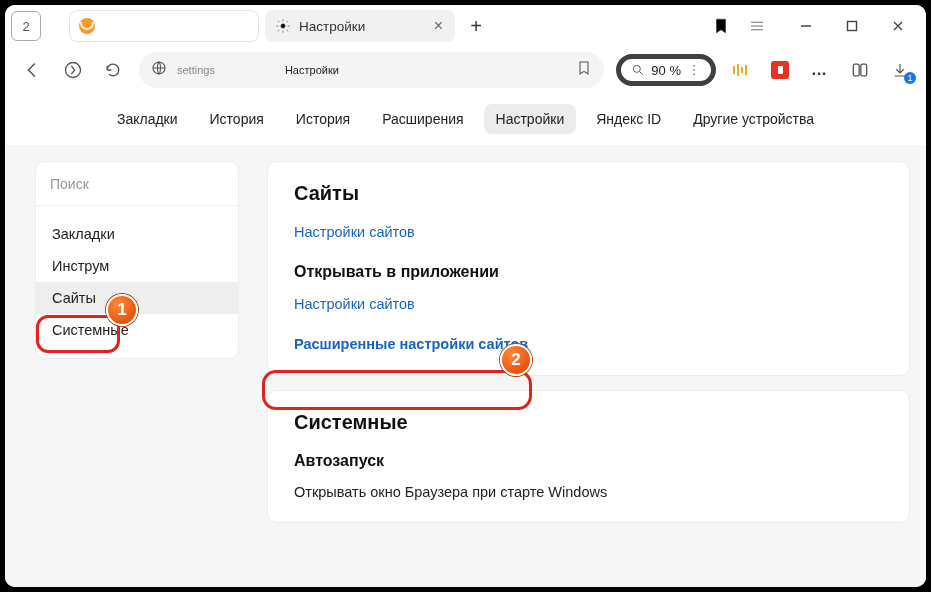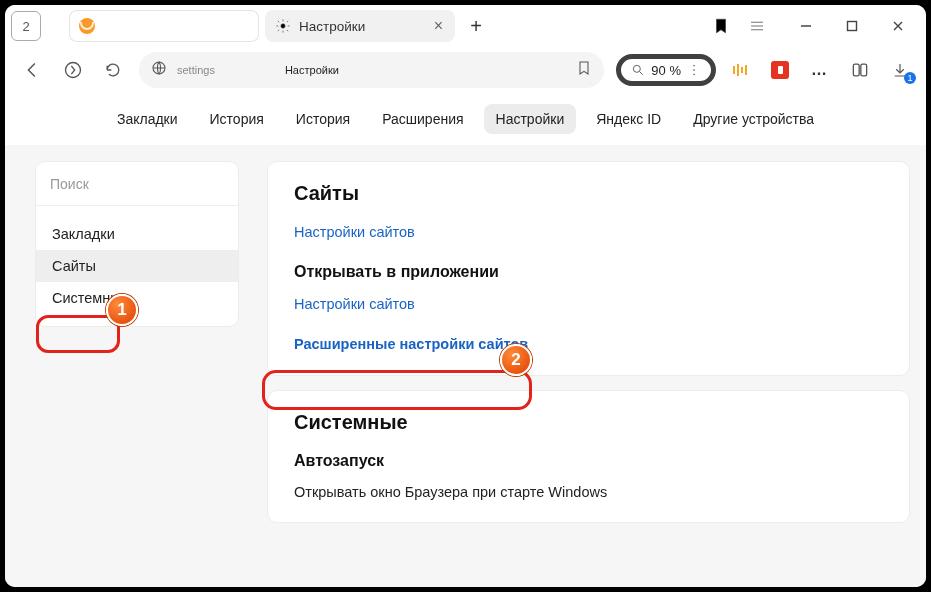--- a/index.html
+++ b/index.html
@@ -284,20 +284,21 @@
     <a class="active">Настройки</a>
     <a>Яндекс ID</a>
     <a>Другие устройства</a>
   </div>
 
   <div class="main">
     <div class="sidebar">
       <div class="search-row">Поиск</div>
       <div class="side-list">
         <div class="side-item">Закладки</div>
+        <div class="side-item">Инструм</div>
         <div class="side-item active">Сайты</div>
         <div class="side-item">Системные</div>
       </div>
     </div>
 
     <div class="content">
       <div class="card">
         <h2>Сайты</h2>
         <div class="block">
           <a class="link">Настройки сайтов</a>

